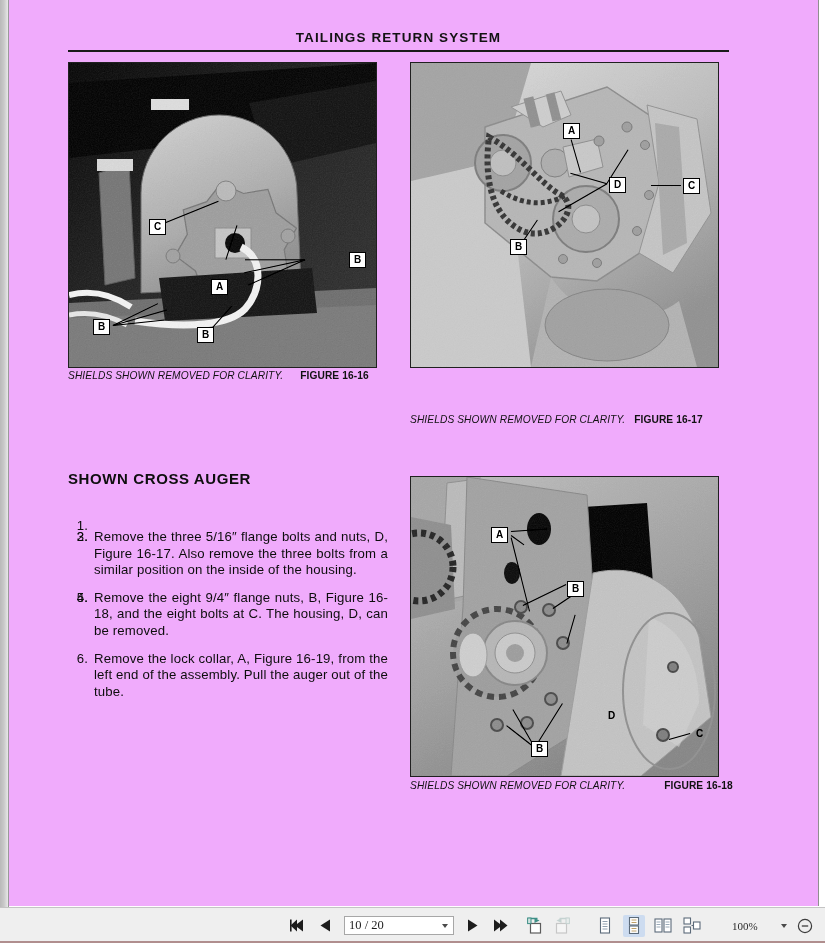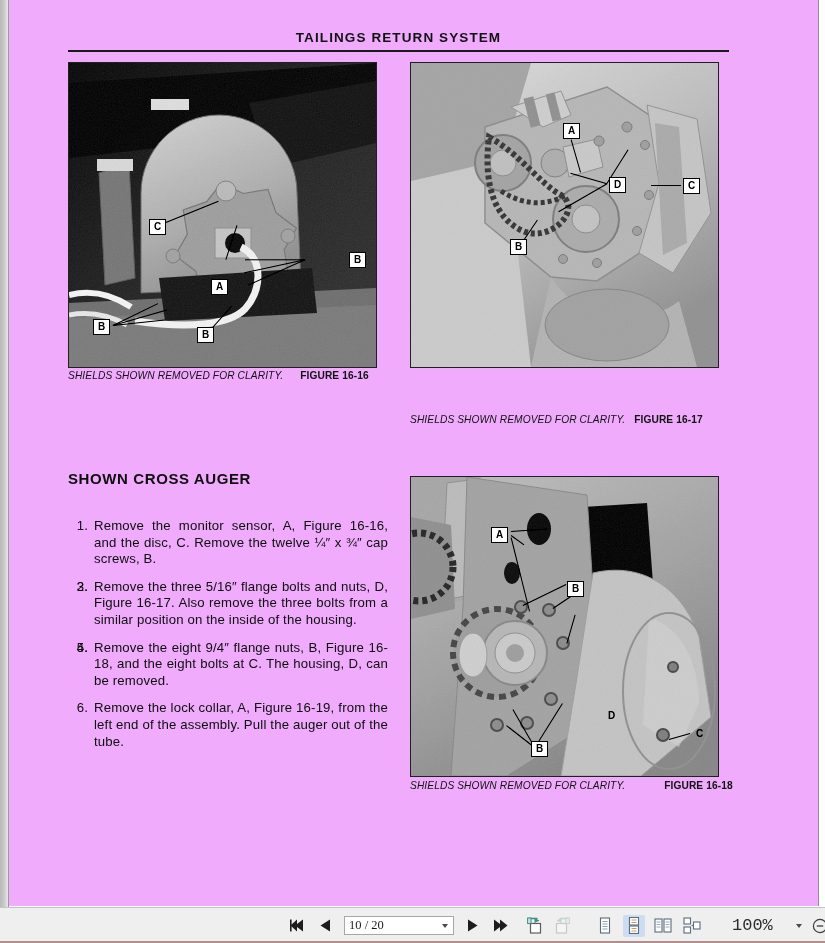--- a/index.html
+++ b/index.html
@@ -117,21 +117,21 @@
     position: absolute; right: 5px; top: 7px;
     width: 0; height: 0; border-left: 3.4px solid transparent; border-right: 3.4px solid transparent;
     border-top: 4.2px solid #4a4a4a;
   }
   .view-btn {
     width: 22px; height: 22px; display: flex; align-items: center; justify-content: center;
     border-radius: 2px; cursor: pointer;
   }
   .view-btn.active { background: #cddcf0; }
   .zoom-level {
-    font-family: Liberation Mono, monospace; font-size: 17px; color: #2b2b2b;
+    font-family: Liberation Serif, serif; font-size: 11px; color: #2b2b2b;
     margin-left: 22px; margin-right: 16px;
   }
   .zoom-caret {
     width: 0; height: 0; border-left: 3.4px solid transparent; border-right: 3.4px solid transparent;
     border-top: 4.2px solid #4a4a4a; margin-right: 2px;
   }
   .zoom-slider { width: 24px; height: 1px; background: #6a6a6a; margin-left: 4px; }
 </style>
 </head>
 <body>
@@ -374,21 +374,20 @@
         <span class="cap-italic">SHIELDS SHOWN REMOVED FOR CLARITY.</span>
         <span class="cap-bold" style="margin-left:6px;padding-left:30px;">FIGURE  16-18</span>
       </div>
     </div>
 
     <div class="section-title">SHOWN CROSS AUGER</div>
 
     <ol class="steps">
       <li>
         <span class="num">1.</span>
-        <span>Remove the monitor sensor, A, Figure 16-16, and the disc, C. Remove the twelve ¼″ x ¾″ cap screws, B.</span>
       </li>
       <li>
         <span class="num">2.</span>
       </li>
       <li>
         <span class="num">3.</span>
         <span>Remove the three 5/16″ flange bolts and nuts, D, Figure 16-17. Also remove the three bolts from a similar position on the inside of the housing.</span>
       </li>
       <li>
         <span class="num">4.</span>

